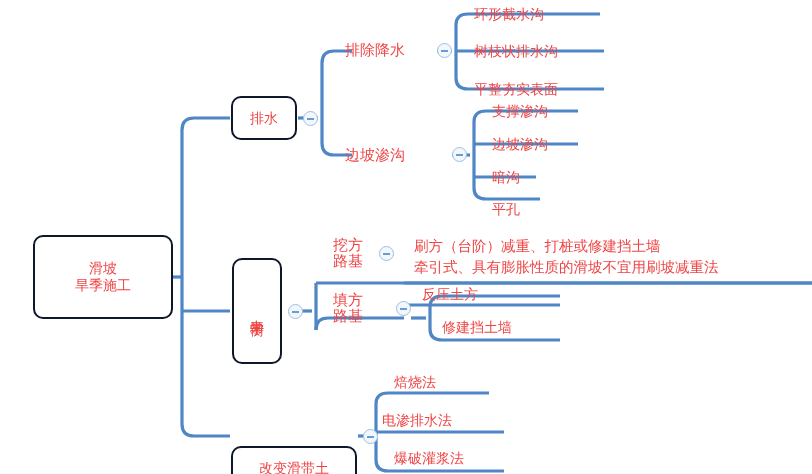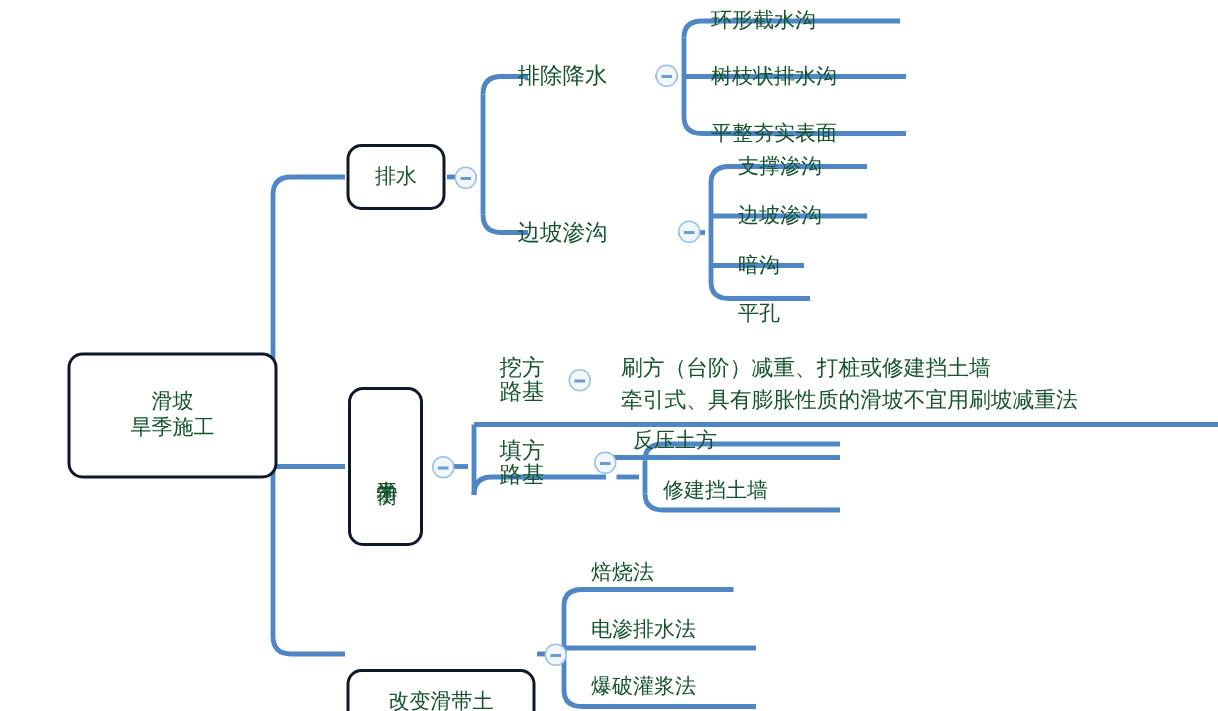--- a/index.html
+++ b/index.html
@@ -19,21 +19,21 @@
     left:0; top:0;
     width:812px; height:474px;
     pointer-events:none;
   }
   .node{
     position:absolute;
     box-sizing:border-box;
     display:flex;
     align-items:center;
     justify-content:center;
-    color:#14532d;
+    color:#ef4444;
     background:#ffffff;
     white-space:nowrap;
   }
   .boxed{
     border:2px solid #0f172a;
     border-radius:10px;
   }
   .root{
     font-size:14px;
     line-height:17px;
@@ -137,21 +137,21 @@
 
       <path d="M358,436 L372,436"></path>
       <path d="M376,404 Q376,393 388,393 L489,393"></path>
       <path d="M376,404 L376,460"></path>
       <path d="M376,432 L504,432"></path>
       <path d="M376,460 Q376,471 388,471 L504,471"></path>
 
     </g>
   </svg>
 
-  <div class="node boxed root" style="left:45px; top:235px; width:140px; height:84px; flex-direction:column;font-family:Liberation Serif, serif;">
+  <div class="node boxed root" style="left:33px; top:235px; width:140px; height:84px; flex-direction:column;font-family:Liberation Serif, serif;">
     <span>滑坡</span>
     <span>旱季施工</span>
   </div>
 
   <div class="node boxed lvl1" style="left:231px; top:96px; width:66px; height:44px;">
     <span>排水</span>
   </div>
   <div class="collapse" style="left:303px; top:111px;"></div>
 
   <div class="node boxed lvl1" style="left:232px; top:258px; width:50px; height:106px;">
@@ -219,20 +219,20 @@
   <div class="node leaf" style="left:440px; top:315px; width:110px; height:24px;">
     <span>修建挡土墙</span>
   </div>
   <div class="node leaf" style="left:420px; top:282px; width:92px; height:24px;">
     <span>反压土方</span>
   </div>
 
   <div class="node leaf" style="left:392px; top:370px; width:92px; height:24px;">
     <span>焙烧法</span>
   </div>
-  <div class="node leaf" style="left:392px; top:408px; width:110px; height:24px;">
+  <div class="node leaf" style="left:380px; top:408px; width:110px; height:24px;">
     <span>电渗排水法</span>
   </div>
   <div class="node leaf" style="left:392px; top:446px; width:110px; height:24px;">
     <span>爆破灌浆法</span>
   </div>
 
 </div>
 
 </body></html>

